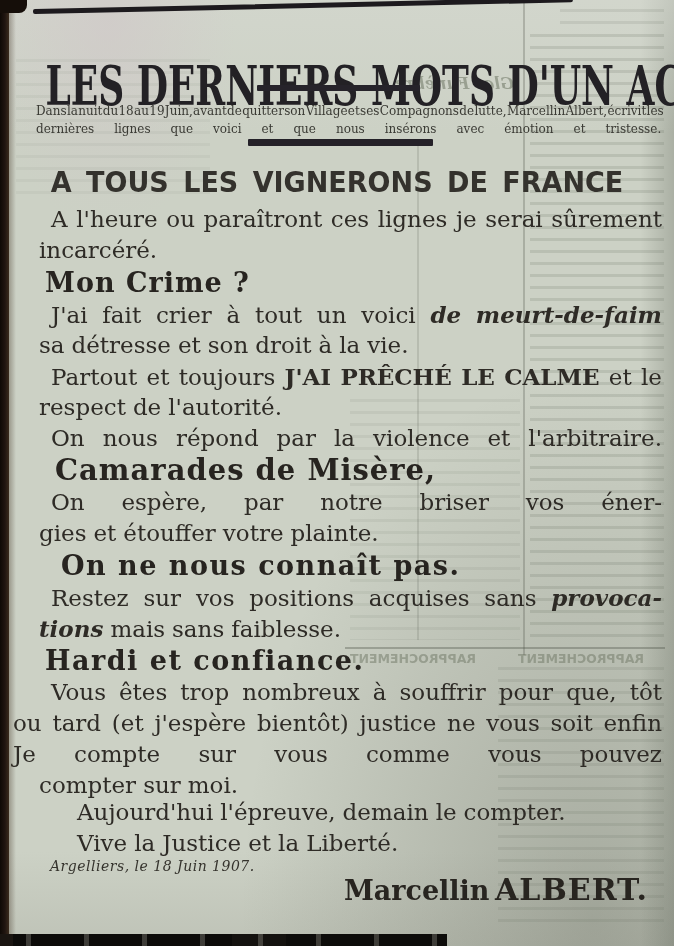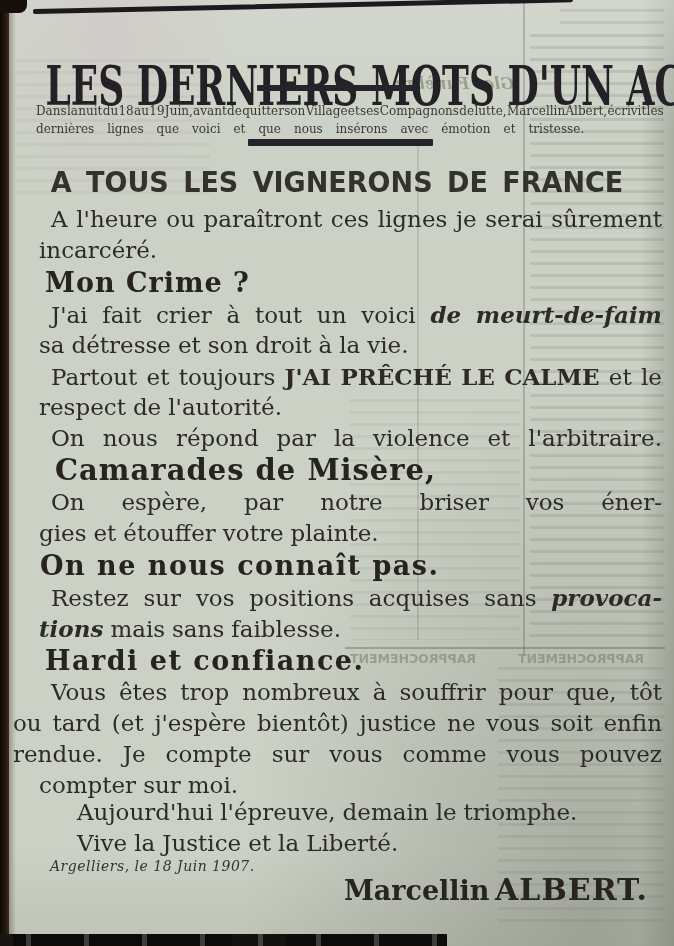--- a/index.html
+++ b/index.html
@@ -25,38 +25,38 @@
   
   .top-rule{position:absolute;left:33px;top:9px;width:540px;height:4.5px;background:#1d1a1e;
     transform:rotate(-1.25deg);transform-origin:left center;border-radius:2px;}
   .headline{position:absolute;left:13px;top:30px;width:648px;text-align:center;
     font-family:"DejaVu Serif",serif;font-weight:bold;font-size:40px;color:#232125;
     white-space:nowrap;transform:scale(0.9,1.35);transform-origin:50% 20%;letter-spacing:0px;}
   .headline-underline{position:absolute;left:257px;top:85px;width:163px;height:6px;background:#26232a;border-radius:1px;}
   .intro{position:absolute;left:36px;top:102px;width:628px;font-size:12px;color:#3a3a34;}
   .intro .iline{display:flex;height:18px;line-height:18px;align-items:baseline;}
   .intro .iline.j{justify-content:space-between;}
-  .intro .iline:not(.j){gap:13px;}
+  .intro .iline:not(.j){gap:20px;}
   .divider-rule{position:absolute;left:248px;top:139px;width:185px;height:6.5px;background:#242128;border-radius:1px;}
   .salutation{position:absolute;left:13px;top:166px;width:648px;text-align:center;
     font-family:"DejaVu Sans",sans-serif;font-weight:bold;font-size:27px;color:#34322d;
     word-spacing:5px;transform:scaleY(1.05);transform-origin:top center;}
   
   .article{position:absolute;left:13px;top:204px;width:649px;color:#2e2b26;}
   .line{display:flex;height:31px;line-height:31px;font-size:23px;align-items:baseline;}
   .line.j{justify-content:space-between;}
   .line:not(.j){gap:7px;margin-left:26px;}
   .line.i{padding-left:38px;}
   .word{display:inline-block;white-space:pre;}
   .word.b{font-weight:bold;}
   .word.bi{font-weight:bold;font-style:italic;}
   .bhead{font-weight:bold;color:#272420;height:33px;line-height:33px;font-size:27px;letter-spacing:1px;}
   #blk-mon-crime{padding-left:32px;}
   #blk-camarades{padding-left:42px;font-size:29px;}
-  #blk-connait{padding-left:27px;letter-spacing:1.5px;}
+  #blk-connait{padding-left:48px;letter-spacing:1.5px;}
   #blk-hardi{padding-left:32px;letter-spacing:1.5px;}
   #blk-p8{margin-top:-4px;text-align:center;}
   .dateline{position:absolute;left:50px;top:858px;font-style:italic;font-size:14px;color:#35332d;letter-spacing:0.5px;}
   .signature{position:absolute;right:26px;top:872px;font-weight:bold;color:#282520;white-space:nowrap;}
   .sig-first{font-size:27px;}
   .sig-last{font-size:30px;letter-spacing:1px;}
   
   .colrule{position:absolute;width:2px;background:rgba(88,94,82,0.30);}
   .colrule.r1{left:417px;top:140px;height:500px;opacity:0.6;}
   .colrule.r2{left:523px;top:0;height:655px;}
@@ -266,42 +266,41 @@
           <span class="word">(et</span>
           <span class="word">j'espère</span>
           <span class="word">bientôt)</span>
           <span class="word">justice</span>
           <span class="word">ne</span>
           <span class="word">vous</span>
           <span class="word">soit</span>
           <span class="word">enfin</span>
         </div>
         <div class="line j">
-          <span class="word">rendue.</span>
           <span class="word">Je</span>
           <span class="word">compte</span>
           <span class="word">sur</span>
           <span class="word">vous</span>
           <span class="word">comme</span>
           <span class="word">vous</span>
           <span class="word">pouvez</span>
         </div>
         <div class="line">
           <span class="word">compter</span>
           <span class="word">sur</span>
           <span class="word">moi.</span>
         </div>
       </div>
       <div class="para" id="blk-p8">
         <div class="line i">
           <span class="word">Aujourd'hui</span>
           <span class="word">l'épreuve,</span>
           <span class="word">demain</span>
           <span class="word">le</span>
-          <span class="word">triomphe.</span>
+          <span class="word">compter.</span>
         </div>
       </div>
       <div class="para" id="blk-p9">
         <div class="line i">
           <span class="word">Vive</span>
           <span class="word">la</span>
           <span class="word">Justice</span>
           <span class="word">et</span>
           <span class="word">la</span>
           <span class="word">Liberté.</span>

